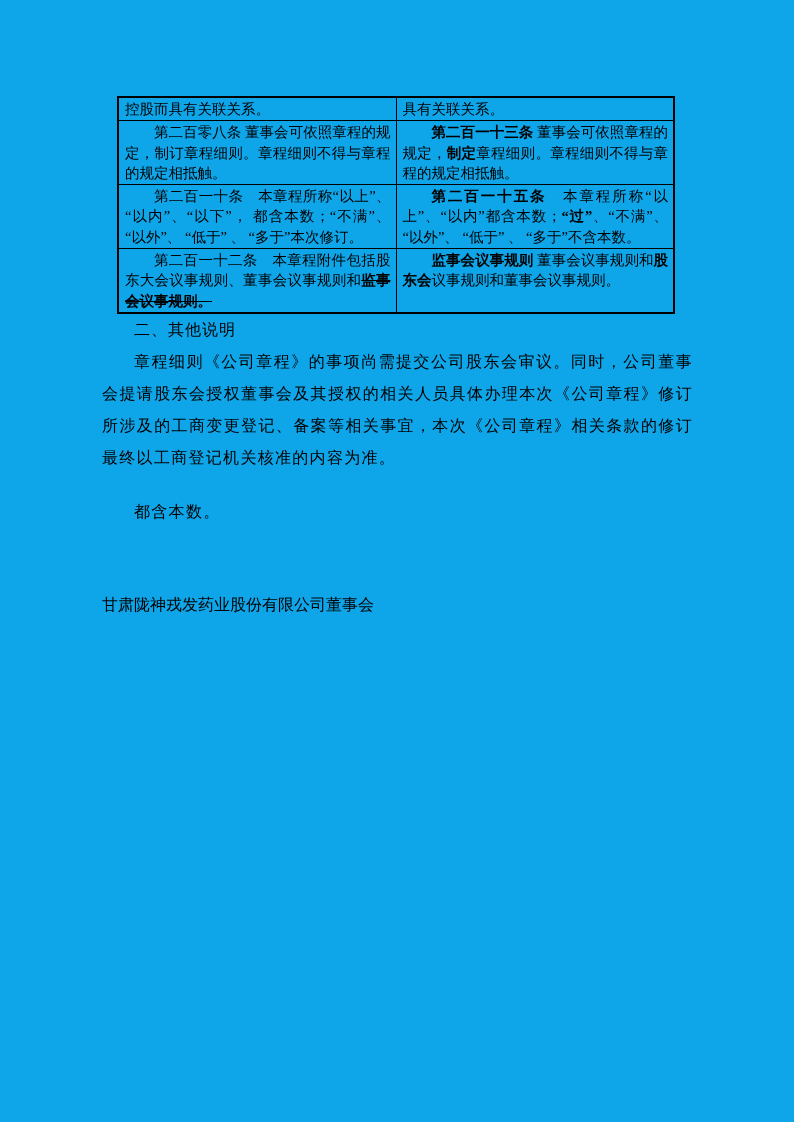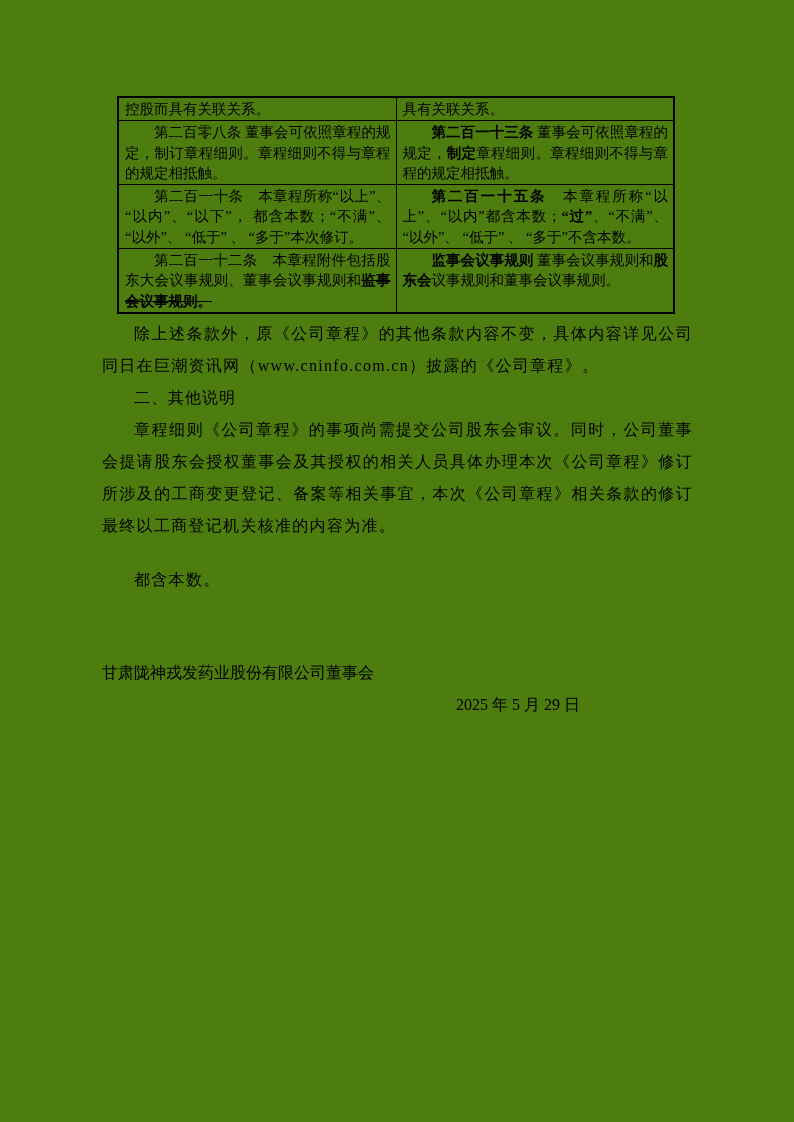--- a/index.html
+++ b/index.html
@@ -1,20 +1,20 @@
 <!DOCTYPE html>
 <html lang="zh"><head>
 <meta charset="utf-8">
 <style>
   html, body { margin: 0; padding: 0; background: #ffffff; }
   .page {
     position: relative;
     width: 794px;
     height: 1122px;
-    background: #4d7c0f;
+    background: #0ea5e9;
     color: #000000;
     font-family: "Liberation Serif", "DejaVu Serif", serif;
     overflow: hidden;
   }
   .content {
     position: absolute;
     left: 102px;
     top: 96px;
     width: 591px;
   }
@@ -93,26 +93,24 @@
             <td class="ind"><span>第二百一十条　本章程所称“以上”、“以内”、“以下”， 都含本数；“不满”、“以外”、 “低于” 、 “多于”本次修订。</span></td>
             <td class="ind"><span class="bold">第二百一十五条</span><span>　本章程所称“以上”、“以内”都含本数；</span><span class="bold">“过”</span><span>、“不满”、“以外”、 “低于” 、 “多于”不含本数。</span></td>
           </tr>
           <tr>
             <td class="ind"><span>第二百一十二条　本章程附件包括股东大会议事规则、董事会议事规则和</span><span class="bold strike">监事会议事规则。</span></td>
             <td class="ind"><span class="bold">监事会议事规则</span><span> 董事会议事规则和</span><span class="bold">股东会</span><span>议事规则和董事会议事规则。</span></td>
           </tr>
         </tbody>
     </table>
 
-    <p class="para p1">除上述条款外，原《公司章程》的其他条款内容不变，具体内容详见公司同日在巨潮资讯网（www.cninfo.com.cn）披露的《公司章程》。</p>
 
     <p class="heading">二、其他说明</p>
 
     <p class="para">章程细则《公司章程》的事项尚需提交公司股东会审议。同时，公司董事会提请股东会授权董事会及其授权的相关人员具体办理本次《公司章程》修订所涉及的工商变更登记、备案等相关事宜，本次《公司章程》相关条款的修订最终以工商登记机关核准的内容为准。</p>
 
     <p class="para p3">都含本数。</p>
 
     <p class="sig">甘肃陇神戎发药业股份有限公司董事会</p>
 
-    <p class="date">2025 年 5 月 29 日</p>
 
   </div>
 </div>
 
 </body></html>

